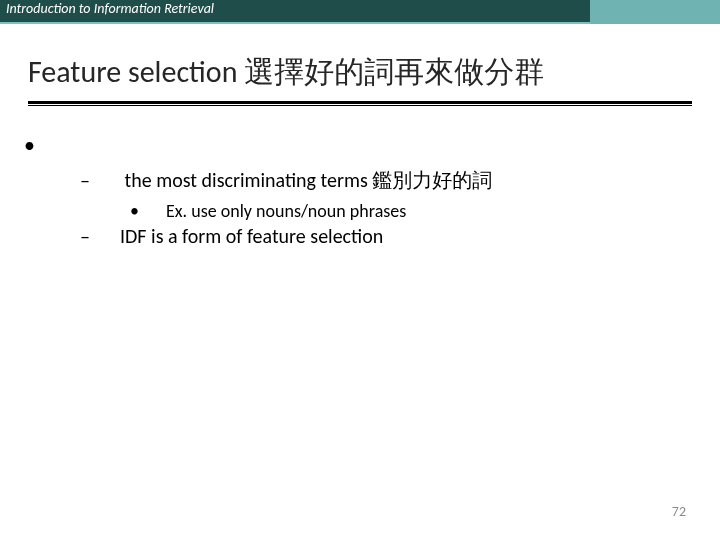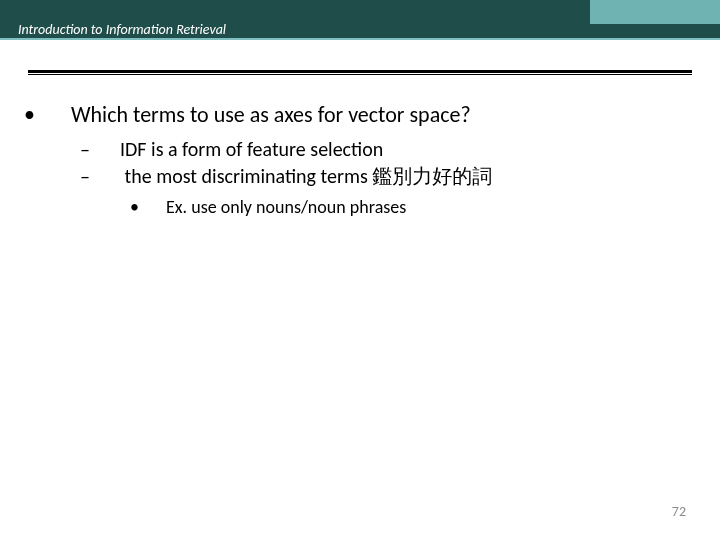--- a/index.html
+++ b/index.html
@@ -5,26 +5,26 @@
   * { margin: 0; padding: 0; box-sizing: border-box; }
   body {
     width: 720px;
     height: 540px;
     font-family: Calibri, "Segoe UI", Arial, sans-serif;
     background: #ffffff;
     position: relative;
     overflow: hidden;
   }
   .header-bar {
-    height: 40px;
+    height: 24px;
     background: #1f4e4a;
     border-bottom: 2px solid #7fbfbf;
-    padding-left: 18px;
+    padding-left: 6px;
     display: flex;
-    align-items: flex-end;
+    align-items: flex-start;
   }
   .header-text {
     color: #ffffff;
     font-style: italic;
     font-size: 14px;
     font-family: Calibri, sans-serif;
   }
   .accent-block {
     position: absolute;
     right: 0;
@@ -103,33 +103,33 @@
 </style>
 </head>
 <body>
 
 <div class="header-bar">
   <span class="header-text">Introduction to Information Retrieval</span>
   <div class="accent-block"></div>
 </div>
 
 <div class="title-area">
+  <h1 class="title">Feature selection 選擇好的詞再來做分群</h1>
   <hr class="title-rule">
 </div>
 
 <div class="content">
   <ul class="l1">
     <li>
-      <span>Which terms to use as axes for vector space?</span>
       <ul class="l2">
-        <li><span>IDF is a form of feature selection</span></li>
         <li>
           <span>the most discriminating terms 鑑別力好的詞</span>
           <ul class="l3">
             <li><span>Ex. use only nouns/noun phrases</span></li>
           </ul>
         </li>
+        <li><span>IDF is a form of feature selection</span></li>
       </ul>
     </li>
   </ul>
 </div>
 
 <div class="page-number">72</div>
 
 </body></html>

